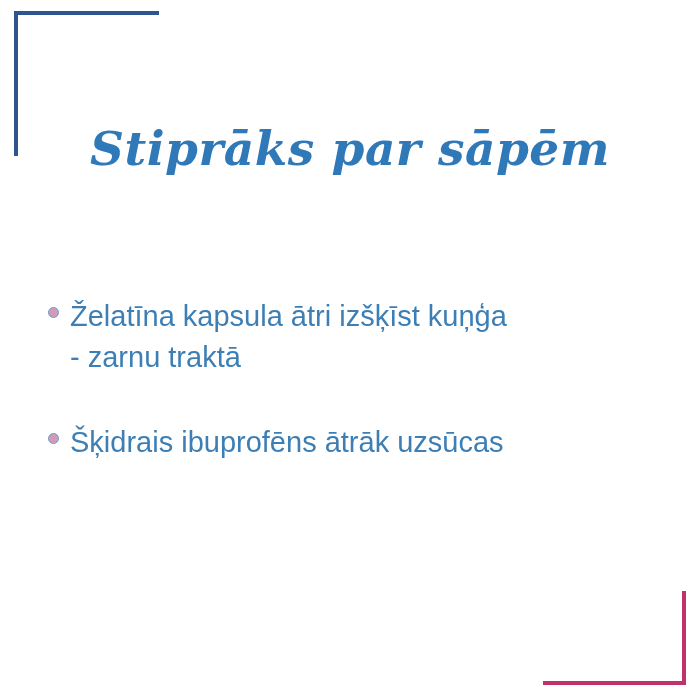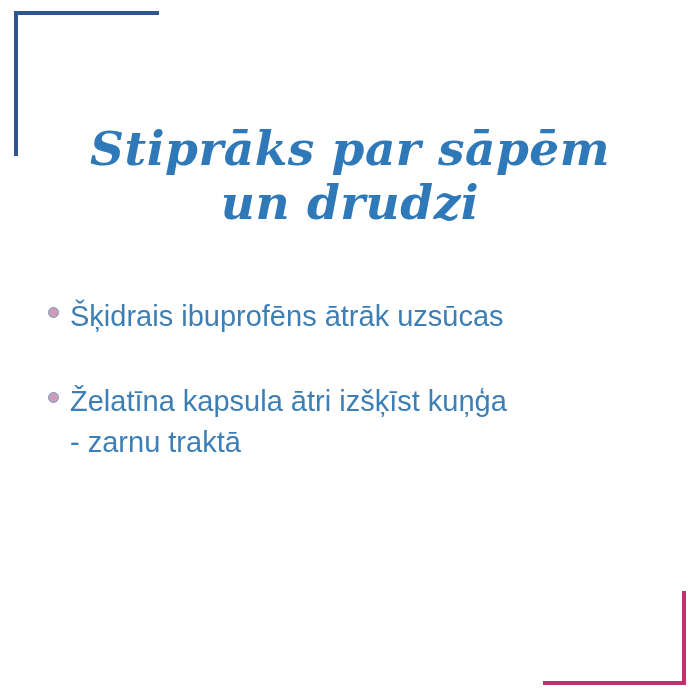--- a/index.html
+++ b/index.html
@@ -110,33 +110,32 @@
 </style>
 </head>
 <body>
 
 <div class="slide">
 
   <div class="corner-tl"></div>
 
   <div class="title-block">
     <div class="title-line line-1">Stiprāks par sāpēm</div>
-    <div class="title-line line-2">un drudzi</div>
   </div>
 
   <div class="bullets">
 
     <div class="bullet-item">
       <span class="bullet-marker"></span>
-      <span class="bullet-text">Šķidrais ibuprofēns ātrāk uzsūcas</span>
+      <span class="bullet-text"><span>Želatīna kapsula ātri izšķīst kuņģa</span><span class="sub-line">- zarnu traktā</span></span>
     </div>
 
     <div class="bullet-item">
       <span class="bullet-marker"></span>
-      <span class="bullet-text"><span>Želatīna kapsula ātri izšķīst kuņģa</span><span class="sub-line">- zarnu traktā</span></span>
+      <span class="bullet-text">Šķidrais ibuprofēns ātrāk uzsūcas</span>
     </div>
 
 
   </div>
 
   <div class="corner-br"></div>
 
 </div>
 
 </body></html>

